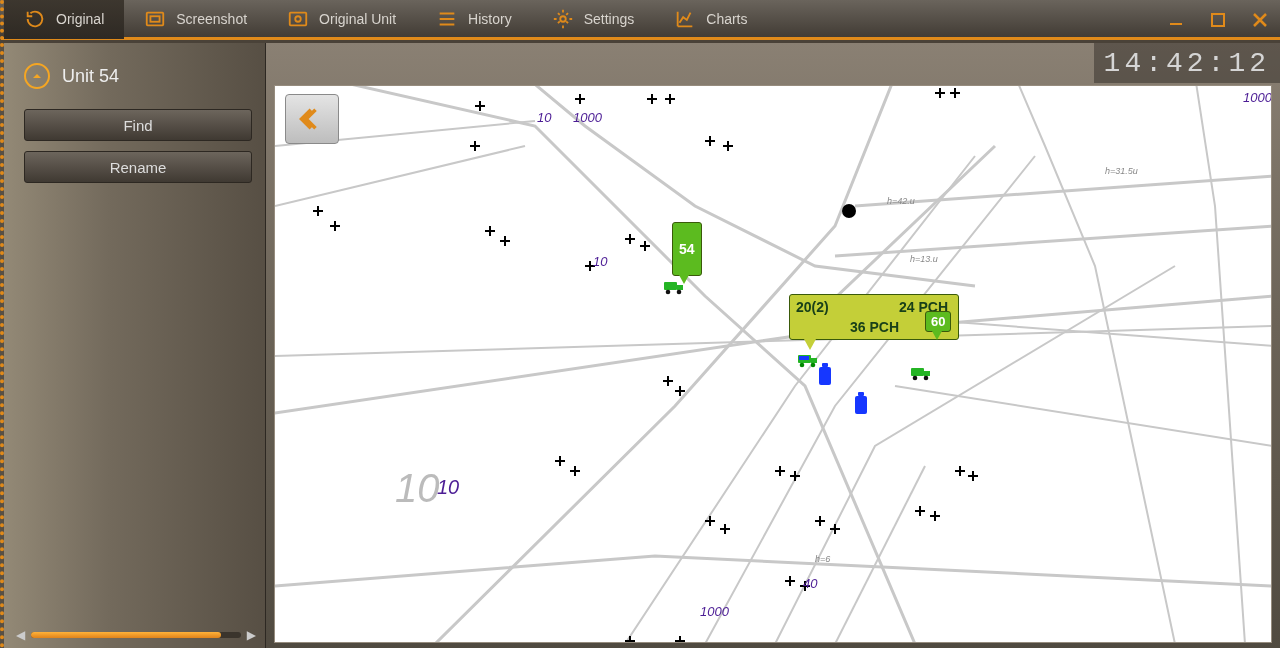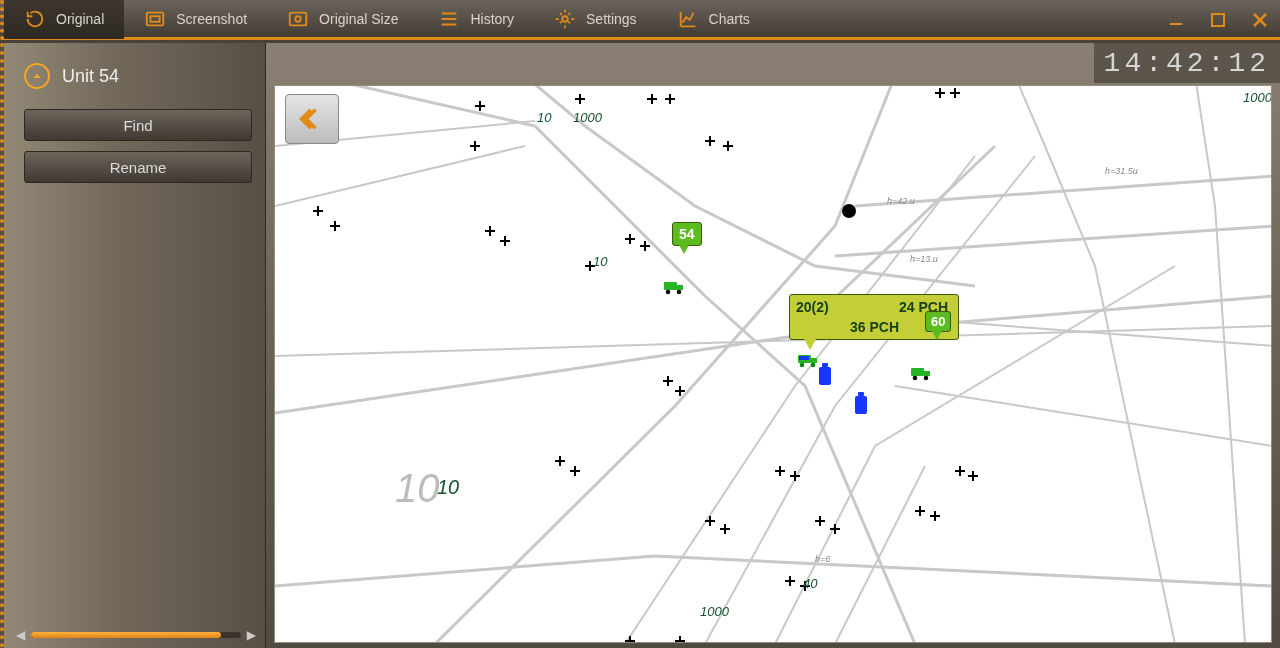--- a/index.html
+++ b/index.html
@@ -80,23 +80,23 @@
   .road{position:absolute;background:none;}
   .road-line{stroke:#c8c8c8;stroke-width:3;fill:none;}
   .road-line2{stroke:#c8c8c8;stroke-width:2;fill:none;}
 
   .tick{position:absolute;width:10px;height:10px;}
   .tick:before,.tick:after{content:"";position:absolute;background:#000;}
   .tick:before{left:0;top:4px;width:10px;height:2px;}
   .tick:after{left:4px;top:0;width:2px;height:10px;}
 
   .big-num{position:absolute;color:#bbb;font-size:40px;font-style:italic;}
-  .small-num{position:absolute;color:#14532d;font-size:13px;font-style:italic;}
+  .small-num{position:absolute;color:#4c1d95;font-size:13px;font-style:italic;}
   .bubble{
-    position:absolute;padding:3px 6px;border-radius:3px;font-weight:bold;font-size:14px;
+    position:absolute;padding:18px 6px;border-radius:3px;font-weight:bold;font-size:14px;
     border:1px solid #3a5a0a;
   }
   .bubble.green{background:#5cbb1f;color:#fff;}
   .bubble.olive{background:#c4cf38;color:#194019;}
   .bubble .tail{position:absolute;width:0;height:0;}
   .bubble.green .tail{left:6px;bottom:-9px;border-left:5px solid transparent;border-right:5px solid transparent;border-top:9px solid #5cbb1f;}
   .bubble.olive .tail{left:14px;bottom:-11px;border-left:6px solid transparent;border-right:6px solid transparent;border-top:11px solid #c4cf38;}
 
   .truck{position:absolute;width:22px;height:16px;}
   .phone{position:absolute;width:12px;height:18px;background:#1637ff;border-radius:2px;}
@@ -127,21 +127,21 @@
     </span>
     <span>Screenshot</span>
   </div>
   <div class="tb-item">
     <span class="tb-icon">
       <svg viewBox="0 0 24 24">
           <rect x="3" y="5" width="18" height="14" rx="1" fill="none" stroke="#e08a1a" stroke-width="2"></rect>
           <circle cx="12" cy="12" r="3" fill="none" stroke="#e08a1a" stroke-width="2"></circle>
         </svg>
     </span>
-    <span>Original Size</span>
+    <span>Original Unit</span>
   </div>
   <div class="tb-item">
     <span class="tb-icon">
       <svg viewBox="0 0 24 24">
           <path stroke="#e08a1a" stroke-width="2" d="M4 6h16M4 12h16M4 18h16"></path>
         </svg>
     </span>
     <span>History</span>
   </div>
   <div class="tb-item">

